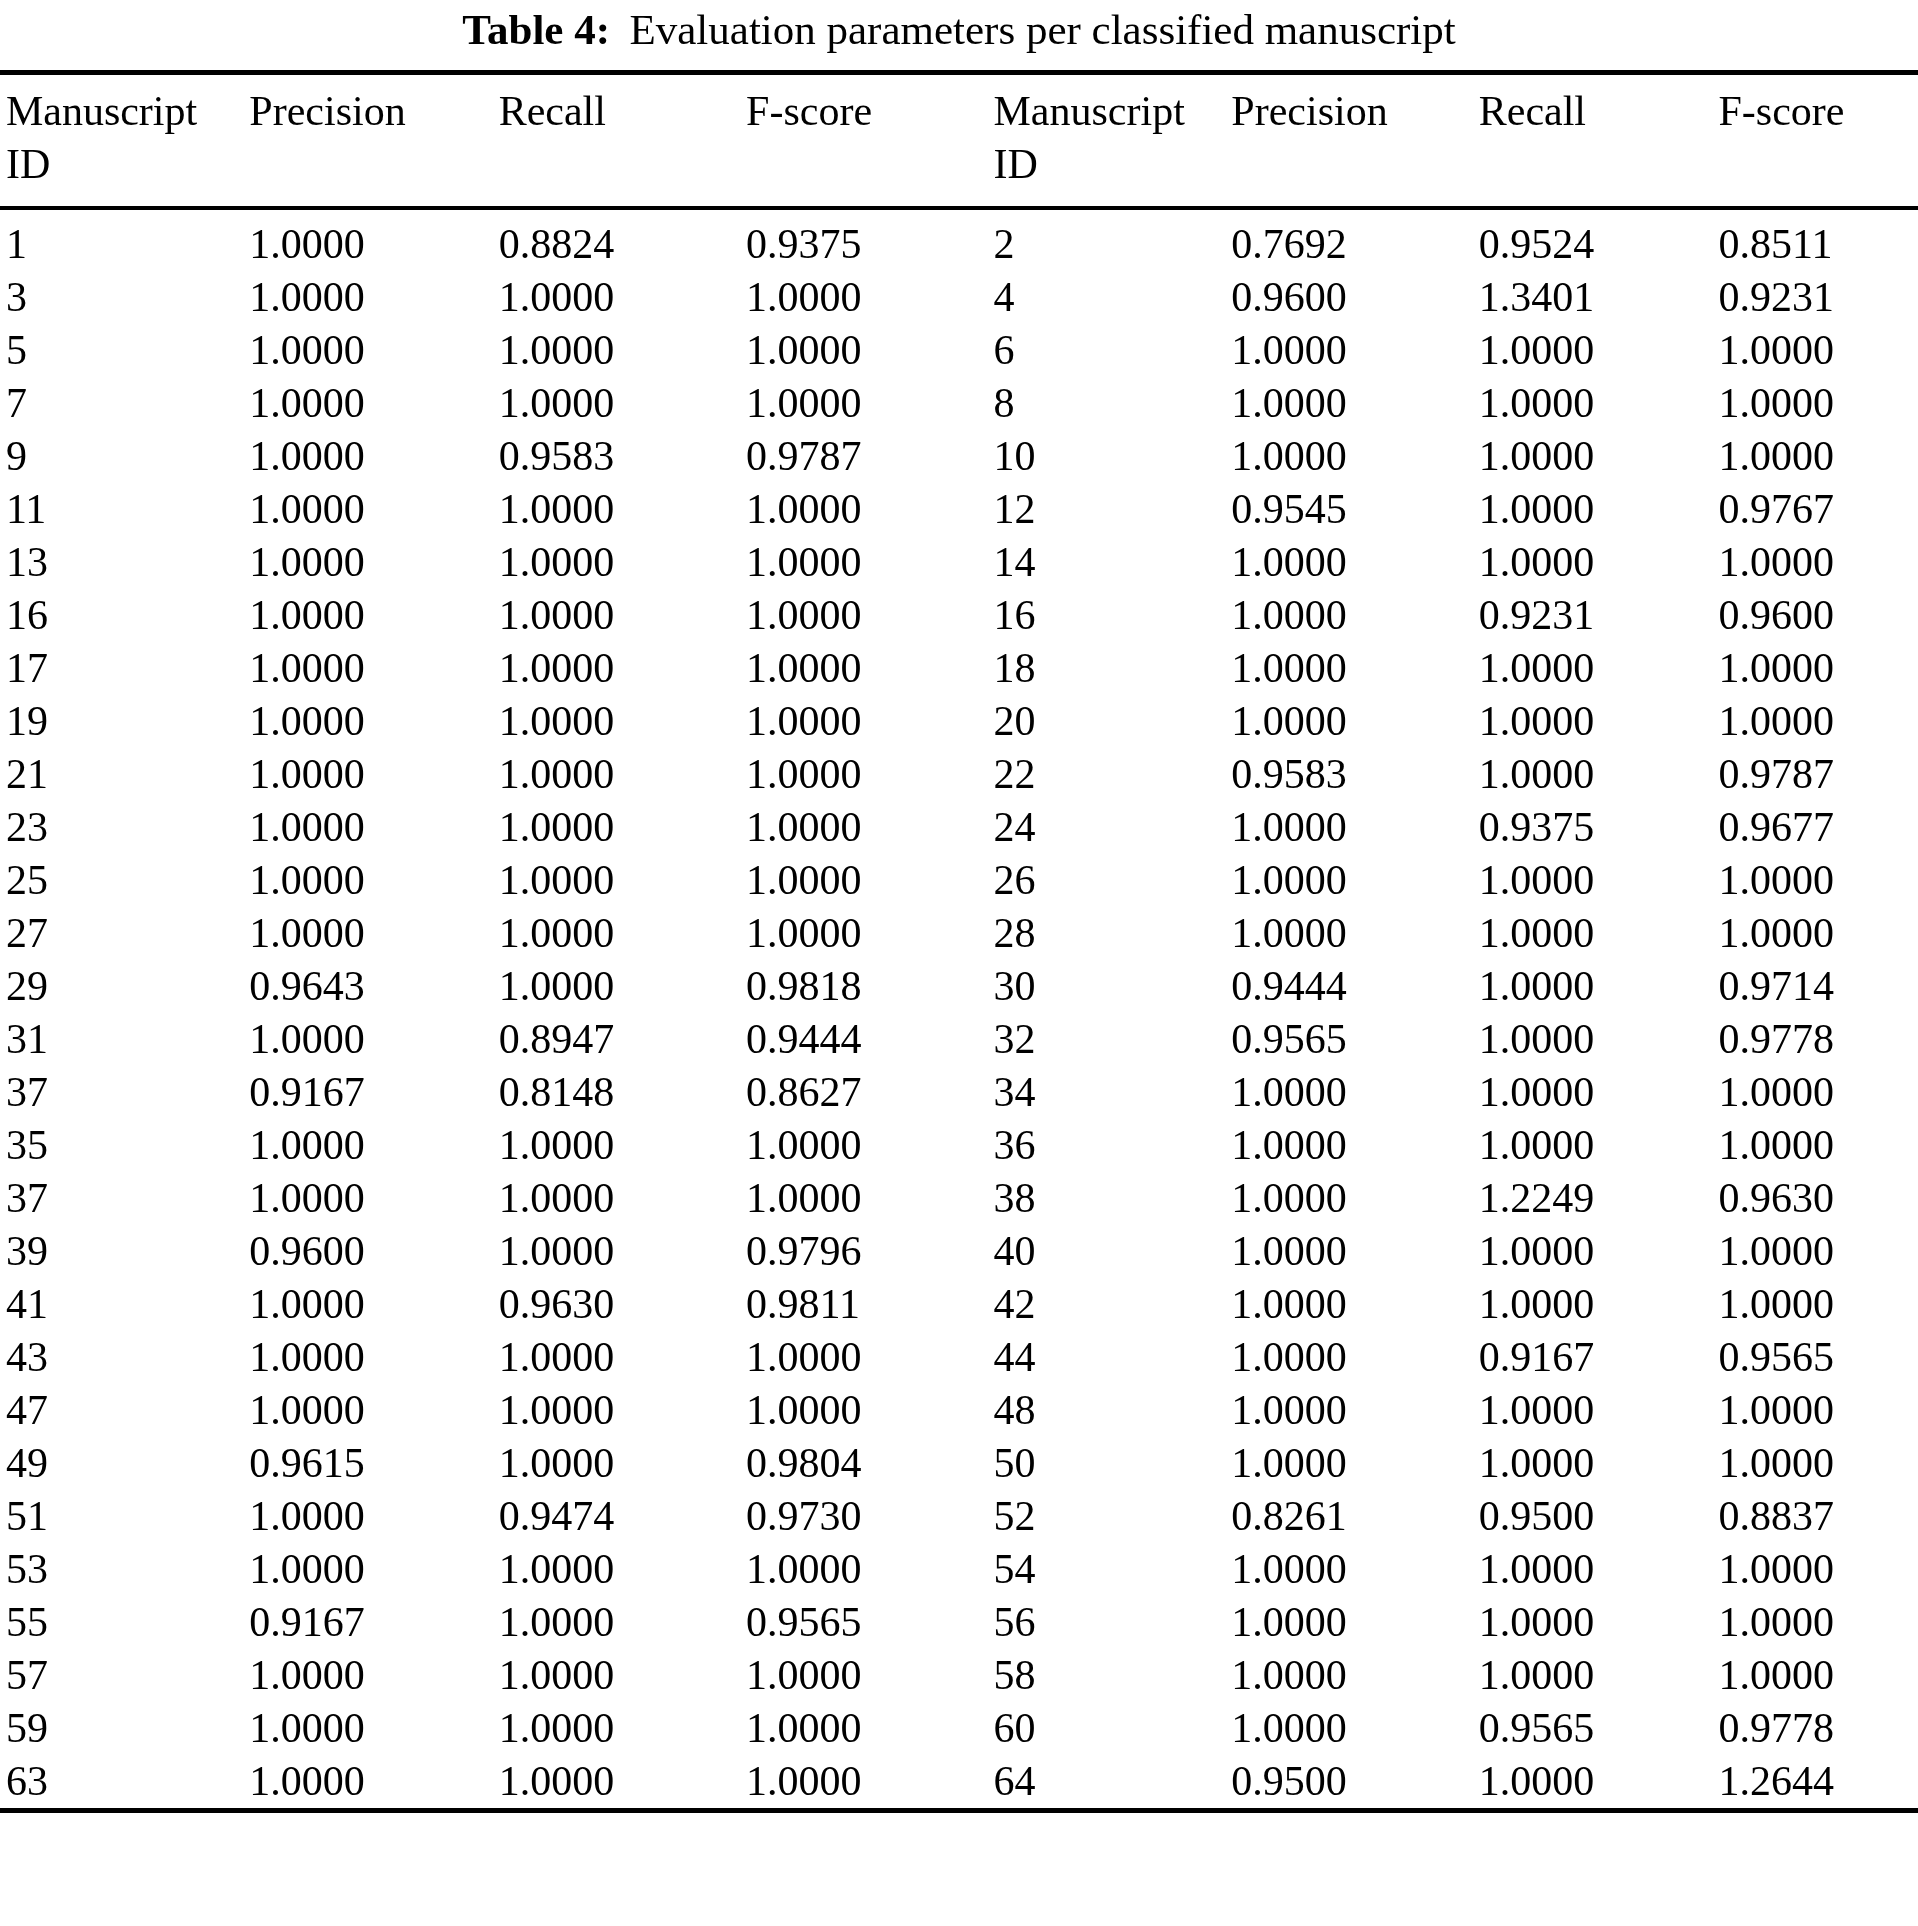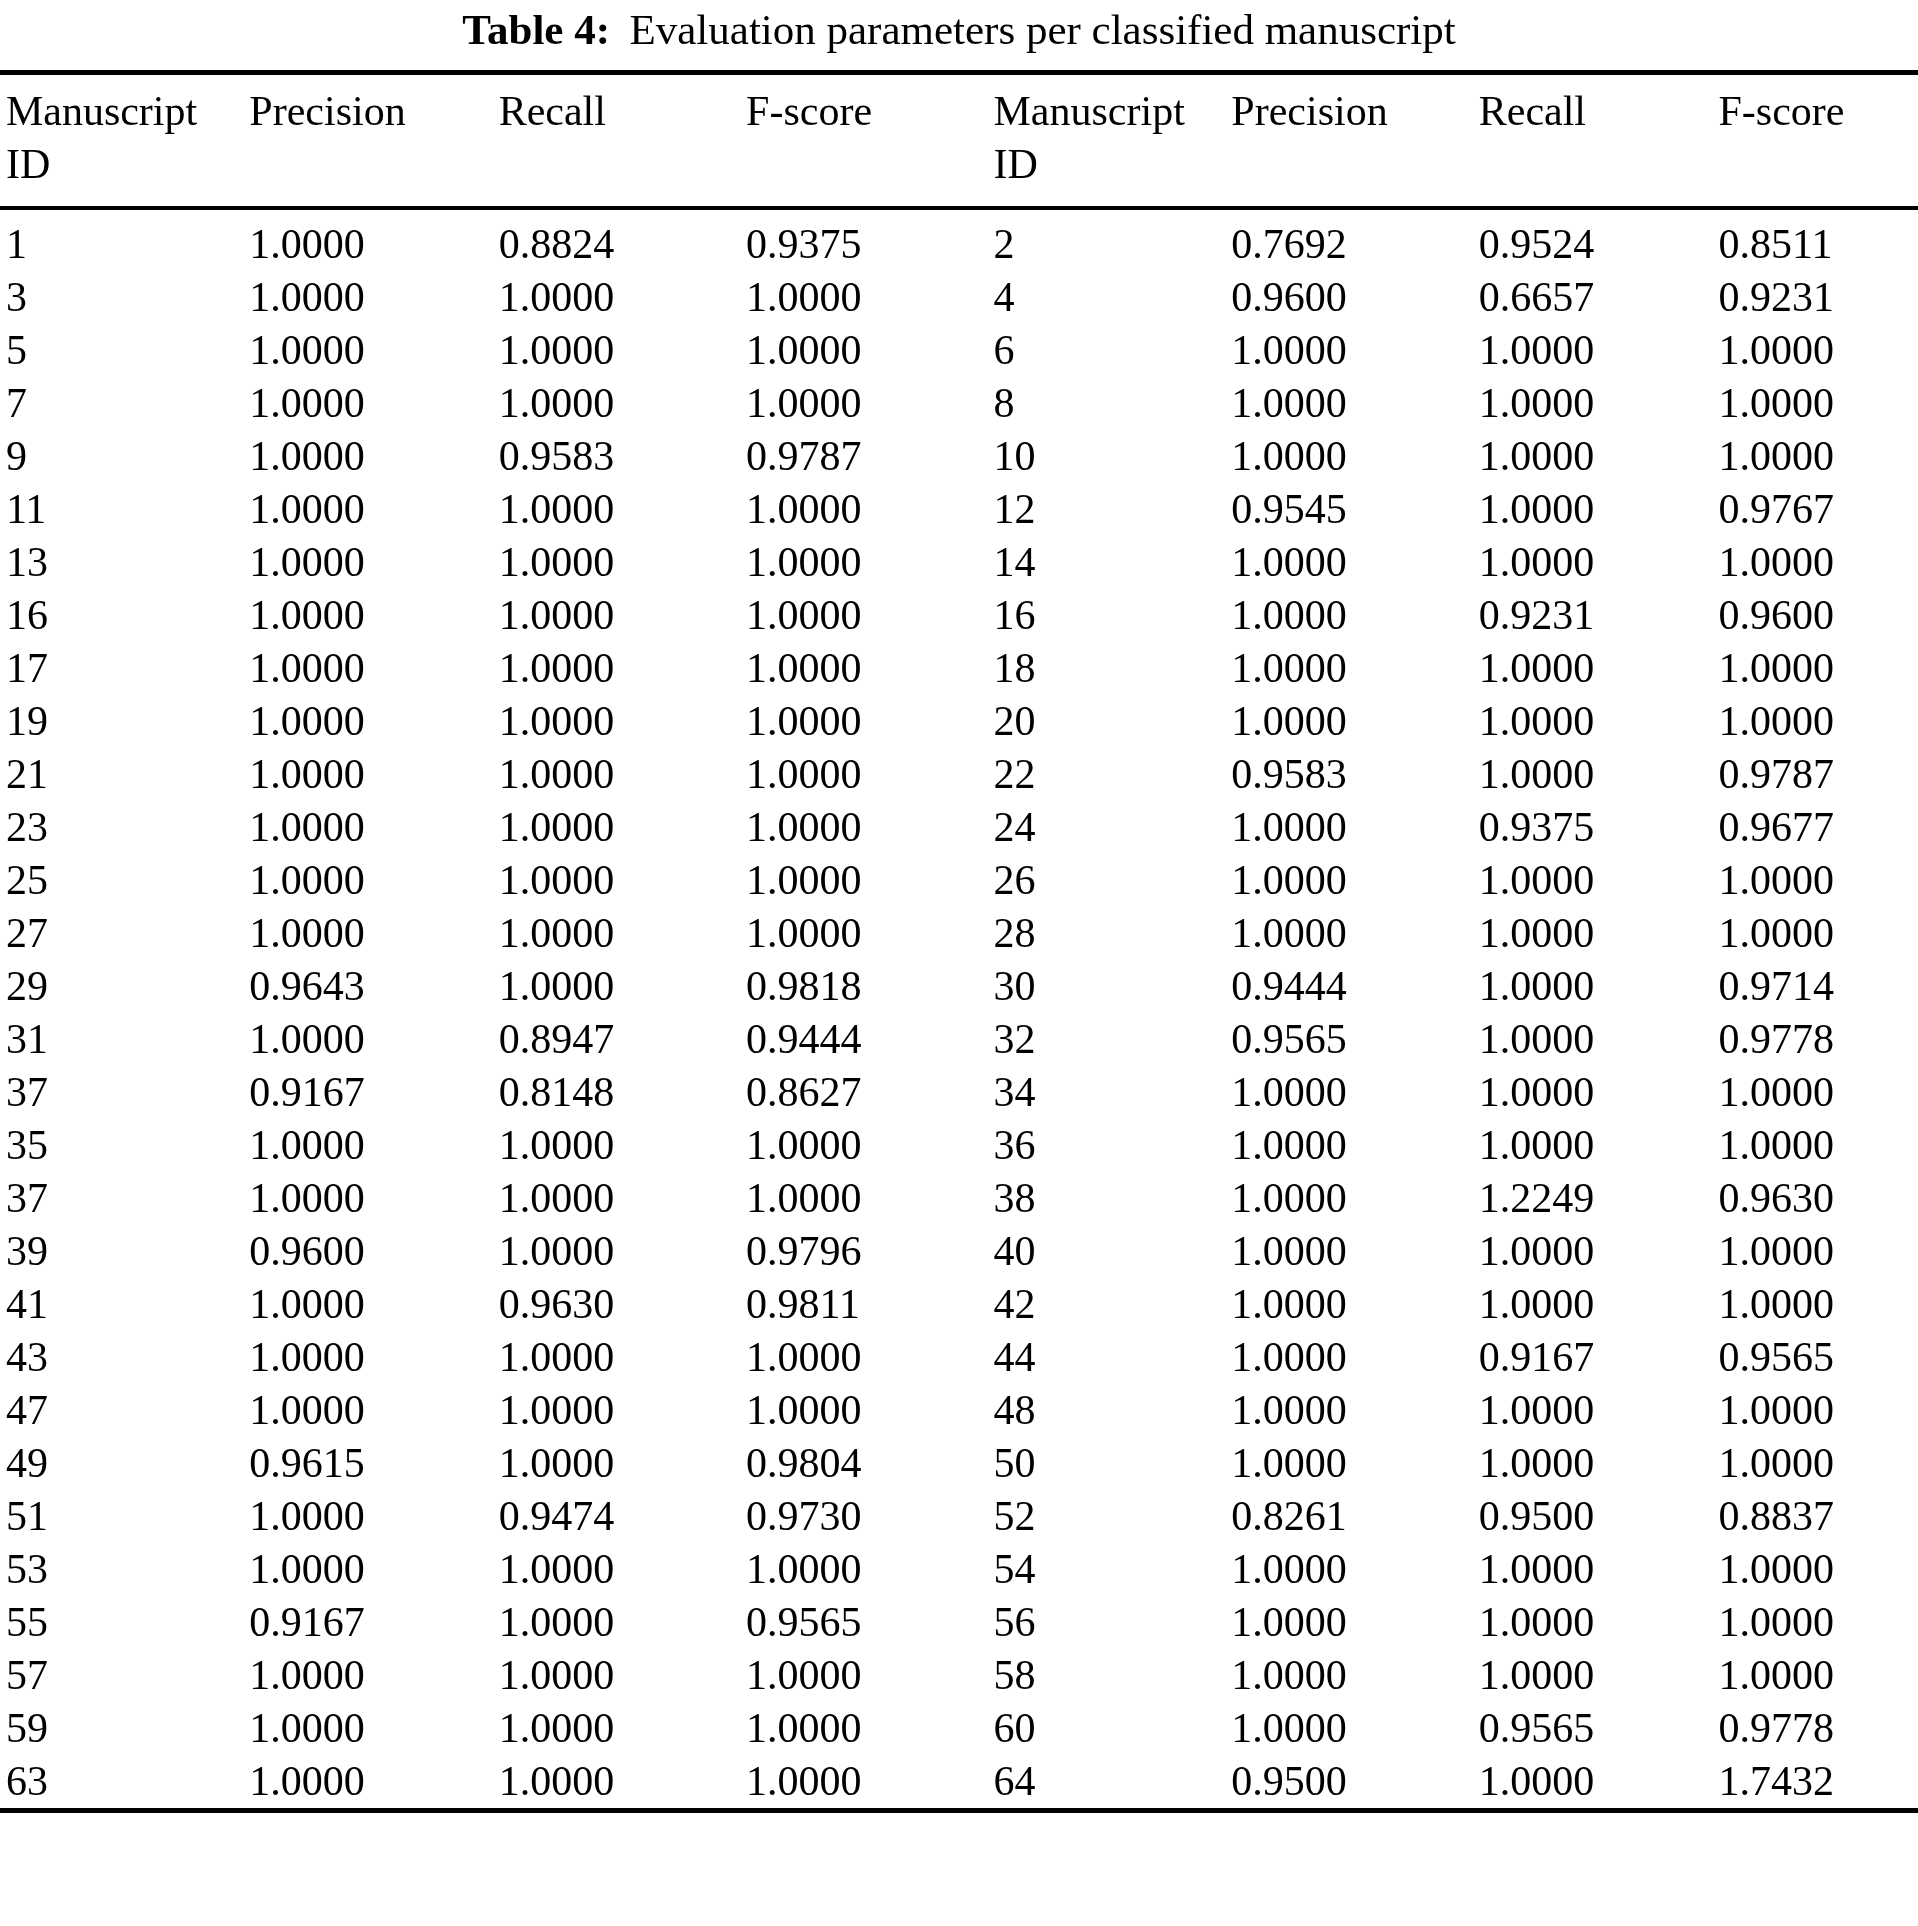--- a/index.html
+++ b/index.html
@@ -108,21 +108,21 @@
           <td>0.9524</td>
           <td>0.8511</td>
         </tr>
         <tr>
           <td>3</td>
           <td>1.0000</td>
           <td>1.0000</td>
           <td>1.0000</td>
           <td>4</td>
           <td>0.9600</td>
-          <td>0.6657</td>
+          <td>1.3401</td>
           <td>0.9231</td>
         </tr>
         <tr>
           <td>5</td>
           <td>1.0000</td>
           <td>1.0000</td>
           <td>1.0000</td>
           <td>6</td>
           <td>1.0000</td>
           <td>1.0000</td>
@@ -389,19 +389,19 @@
           <td>0.9778</td>
         </tr>
         <tr>
           <td>63</td>
           <td>1.0000</td>
           <td>1.0000</td>
           <td>1.0000</td>
           <td>64</td>
           <td>0.9500</td>
           <td>1.0000</td>
-          <td>1.7432</td>
+          <td>1.2644</td>
         </tr>
       </tbody>
   </table>
 
 </div>
 
 
 </body></html>

